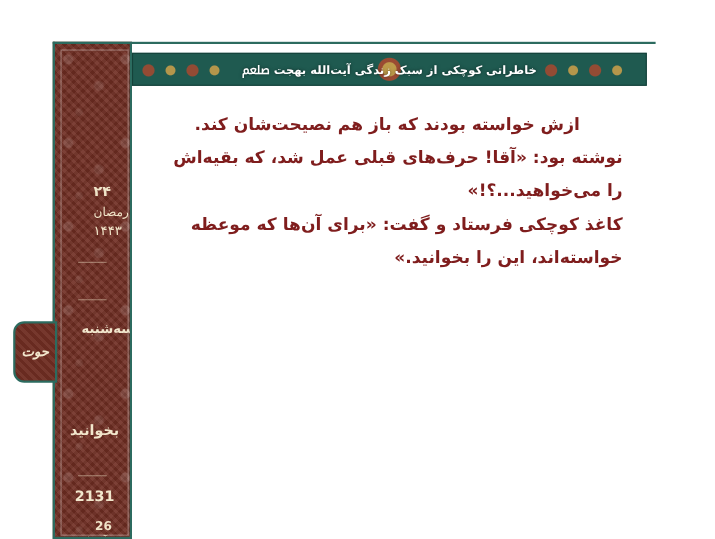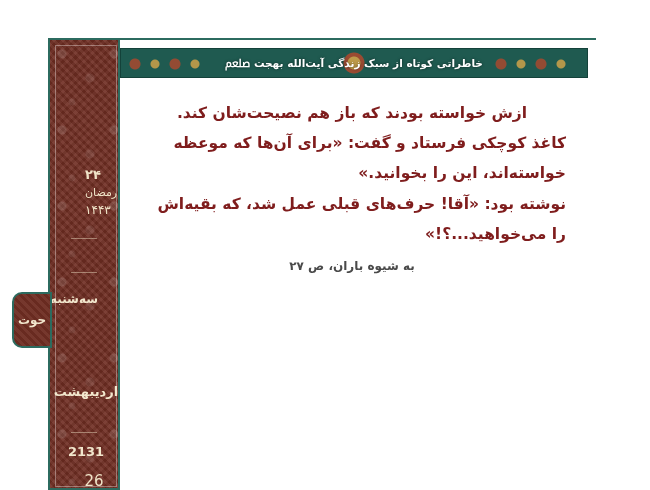--- a/index.html
+++ b/index.html
@@ -115,21 +115,21 @@
     width: 26px;
     height: 1px;
     background: rgba(240,228,200,0.45);
   }
 
   .weekday {
     position: absolute;
     left: 0;
     top: 252px;
     width: 72px;
-    text-align: left;
+    text-align: right;
     color: #f2e7cd;
     font-size: 12px;
     font-weight: bold;
     letter-spacing: 1px;
   }
 
   
   .medallion {
     position: absolute;
     left: 11px;
@@ -173,38 +173,39 @@
   }
   .greg-block {
     position: absolute;
     left: 0;
     top: 432px;
     width: 72px;
     text-align: center;
     color: #f0e4c8;
     line-height: 1.3;
   }
-  .greg-day { font-size: 15px; font-weight: normal; padding-left: 16px; }
+  .greg-day { font-size: 11px; font-weight: bold; padding-left: 16px; }
   .greg-month { font-size: 10px; }
 
   
   .zodiac-tab {
     position: absolute;
     left: 12px;
     top: 292px;
     width: 40px;
     height: 56px;
     background: #6f2d22;
     background-image: repeating-linear-gradient(45deg, rgba(255,255,255,0.05) 0 3px, rgba(0,0,0,0.06) 3px 6px);
     border: 2px solid #2c6b5f;
     border-radius: 10px 0 0 10px;
     box-sizing: border-box;
     display: flex;
     align-items: center;
     justify-content: center;
+    font-style: italic;
   }
   .zodiac-tab span {
     color: #f2e7cd;
     font-size: 12px;
     font-weight: bold;
   }
 
   
   .banner {
     position: absolute;
@@ -286,48 +287,47 @@
 <body>
 
 <div class="page">
 
   <div class="frame"></div>
 
   <div class="banner">
     <div class="banner-orn left"></div>
     <div class="banner-orn right"></div>
     <div class="banner-center-orn"></div>
-    <div class="banner-title">خاطراتی کوتاه از سبک زندگی آیت‌الله بهجت ﷵ</div>
+    <div class="banner-title">خاطراتی کوچکی از سبک زندگی آیت‌الله بهجت ﷵ</div>
   </div>
 
   <div class="content">
     <div class="line l1">ازش خواسته بودند که باز هم نصیحت‌شان کند.</div>
+    <div class="line l2">نوشته بود: «آقا! حرف‌های قبلی عمل شد، که بقیه‌اش را می‌خواهید...؟!»</div>
     <div class="line l2">کاغذ کوچکی فرستاد و گفت: «برای آن‌ها که موعظه خواسته‌اند، این را بخوانید.»</div>
-    <div class="line l2">نوشته بود: «آقا! حرف‌های قبلی عمل شد، که بقیه‌اش را می‌خواهید...؟!»</div>
-    <div class="source">به شیوه باران، ص ۲۷</div>
   </div>
 
   <div class="calendar-strip">
     <div class="strip-inner"></div>
     <div class="strip-pattern"></div>
 
 
     <div class="hijri-block">
       <div class="hijri-day">۲۴</div>
       <div class="hijri-month">رمضان</div>
       <div class="hijri-year">۱۴۴۳</div>
     </div>
 
     <div class="divider-dot" style="top:198px"></div>
     <div class="divider-dot" style="top:232px"></div>
 
     <div class="weekday">سه‌شنبه</div>
 
 
-    <div class="solar-month">اردیبهشت</div>
+    <div class="solar-month">بخوانید</div>
 
     <div class="divider-dot" style="top:392px"></div>
 
     <div class="solar-year">2131</div>
 
     <div class="greg-block">
       <div class="greg-day">26</div>
       <div class="greg-month">آوریل</div>
 
     </div>

